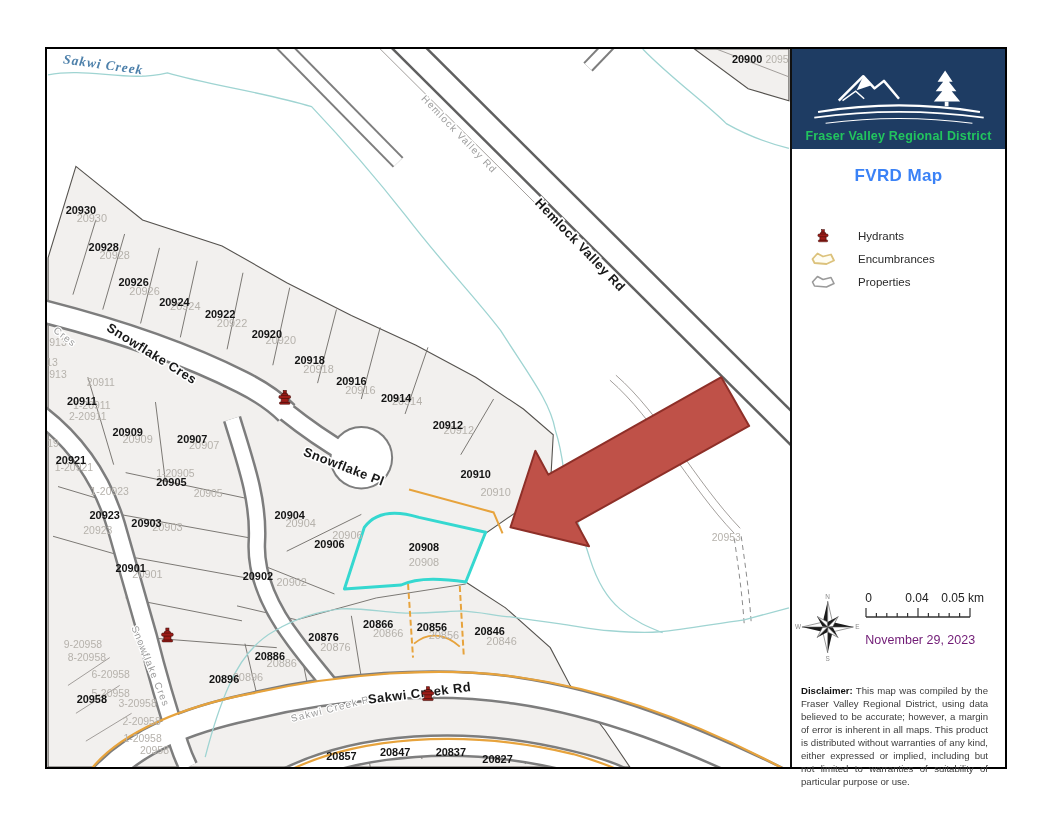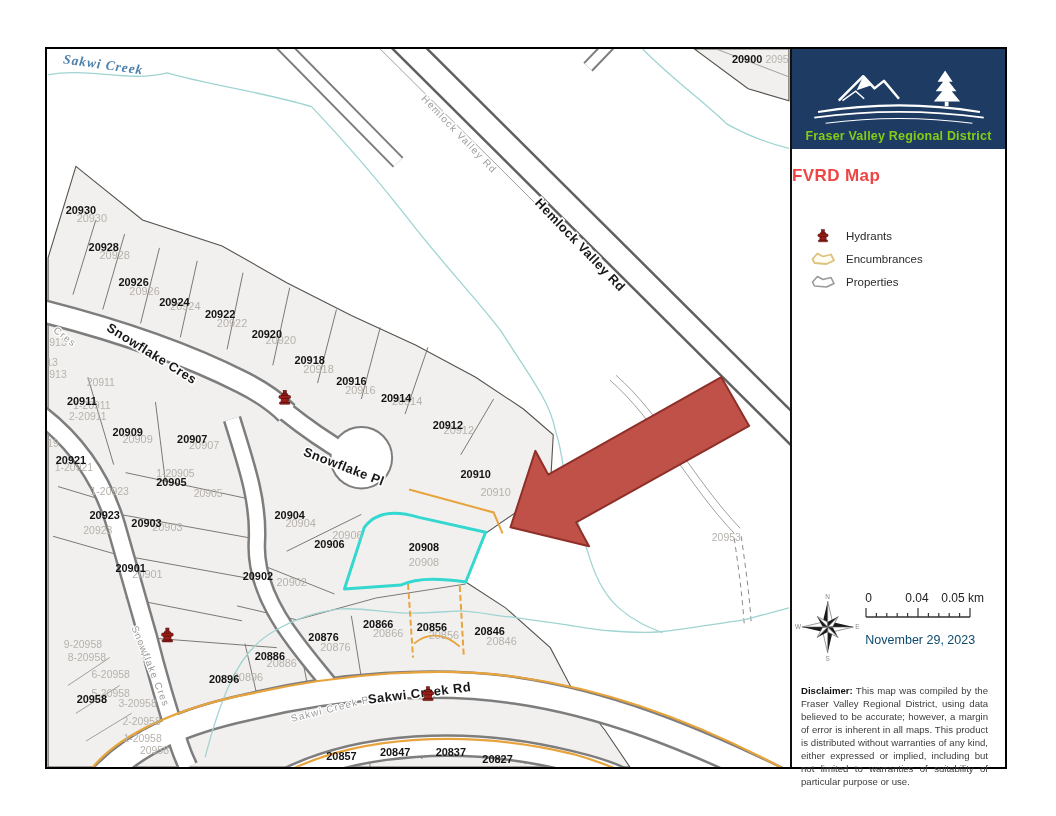--- a/index.html
+++ b/index.html
@@ -2,33 +2,33 @@
 <html><head>
 <meta charset="utf-8">
 <style>
   html,body{margin:0;padding:0;background:#fff;}
   #page{position:relative;width:1056px;height:816px;background:#fff;font-family:"Liberation Sans",sans-serif;overflow:hidden;}
   #frame{position:absolute;left:45px;top:47px;width:962px;height:722px;border:2px solid #000;box-sizing:border-box;background:#fff;}
   #mapwrap{position:absolute;left:0;top:0;width:743px;height:718px;overflow:hidden;background:#fff;}
   #sidebar{position:absolute;left:743px;top:0;width:215px;height:718px;border-left:2px solid #111;box-sizing:border-box;background:#fff;}
   .logo{width:100%;height:100px;background:#1e3c63;display:flex;flex-direction:column;align-items:center;justify-content:flex-end;padding-bottom:6px;box-sizing:border-box;}
   .logo-art{display:block;}
-  .logo-name{color:#84cc16;font-weight:bold;font-size:12.5px;letter-spacing:.2px;margin-top:2px;white-space:nowrap;}
-  .fvrd-title{text-align:left;font-size:17px;font-weight:bold;color:#ef4444;margin-top:17px;letter-spacing:.4px;}
+  .logo-name{color:#22c55e;font-weight:bold;font-size:12.5px;letter-spacing:.2px;margin-top:2px;white-space:nowrap;}
+  .fvrd-title{text-align:center;font-size:17px;font-weight:bold;color:#3b82f6;margin-top:17px;letter-spacing:.4px;}
   .legend{margin-top:38px;padding-left:14px;}
-  .legend-row{display:flex;align-items:center;height:23px;}
+  .legend-row{display:flex;align-items:center;height:23px;gap:12px;}
   .legend-ic{width:34px;display:flex;justify-content:center;}
   .legend-lb{font-size:11.5px;color:#2a2a2a;margin-left:6px;}
   .bottomblock{position:absolute;left:2px;top:542px;width:210px;}
   .bb-flex{display:flex;align-items:flex-start;}
   .scalecol{margin-left:4px;position:relative;width:140px;}
   .scale-labels{position:relative;height:14px;font-size:12px;color:#222;}
   .scale-labels span{position:absolute;top:0;}
   .sl0{left:0;} .sl1{left:40px;} .sl2{left:76px;}
-  .scale-date{font-size:12.5px;color:#0c4a6e;margin-top:10px;}
+  .scale-date{font-size:12.5px;color:#701a75;margin-top:10px;}
   .disclaimer{position:absolute;left:9px;right:17px;top:636px;font-size:9.6px;line-height:1.35;color:#3c3c3c;text-align:justify;}
   .disclaimer b{color:#111;}
   
   .pfill{fill:#f2f0ee;stroke:#55524e;stroke-width:1.1;}
   .bnd{stroke:#6e6a66;stroke-width:.9;fill:none;}
   .bnd2{stroke:#989490;stroke-width:.9;fill:none;}
   .rc{fill:none;stroke:#7d7d7d;}
   .rf{fill:none;stroke:#ffffff;}
   .rcd{fill:none;stroke:#606060;}
   .creek{fill:none;stroke:#9fd4d2;stroke-width:1.3;}

